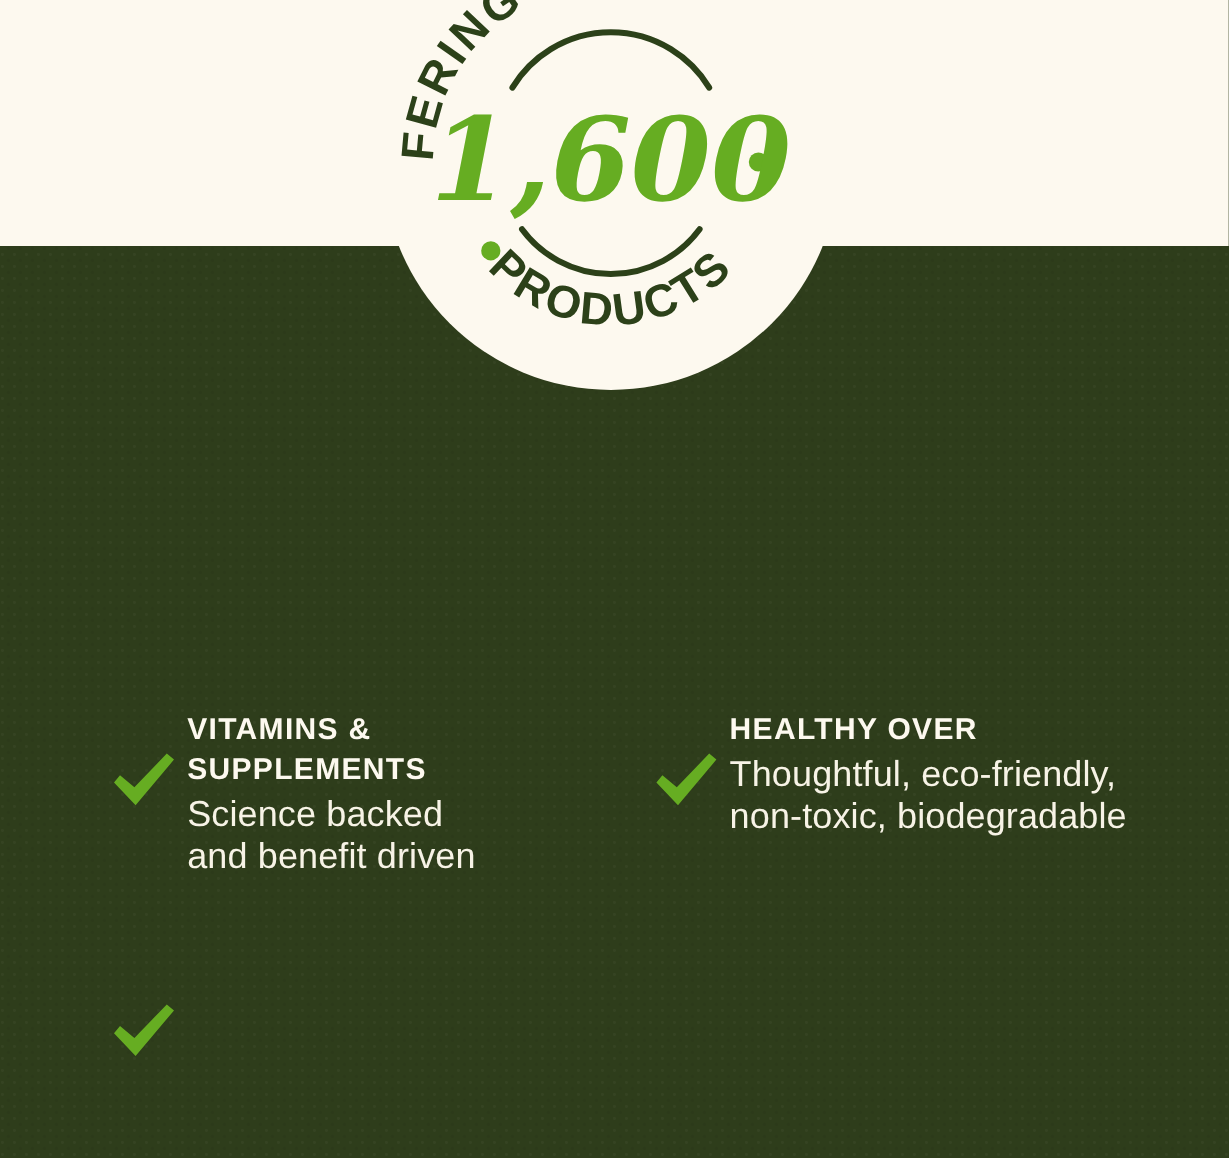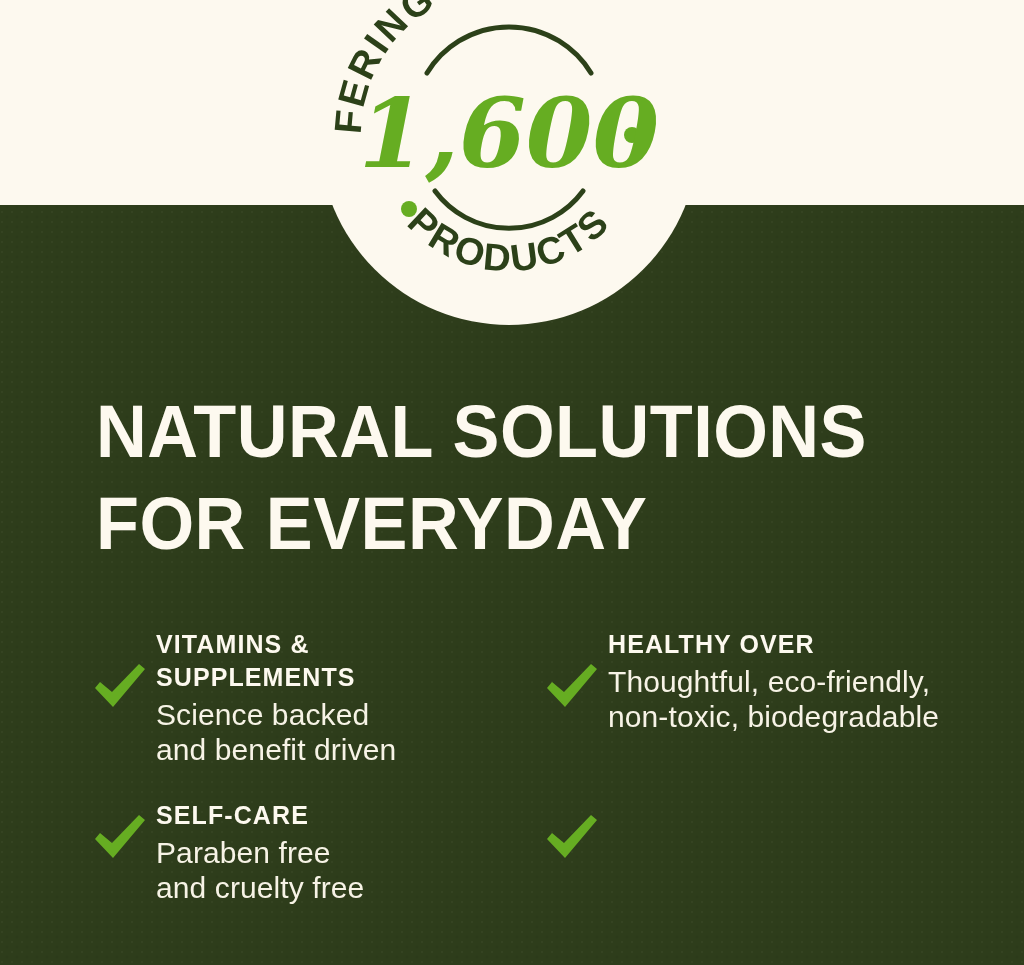--- a/index.html
+++ b/index.html
@@ -95,26 +95,26 @@
     letter-spacing: 0.5px;
     transform: scaleX(0.95);
     transform-origin: left center;
     white-space: nowrap;
   }
 
   
   #features {
     position: absolute;
     left: 90px;
-    top: 628px;
+    top: 592px;
     width: 900px;
     display: grid;
     grid-template-columns: 452px 448px;
     grid-template-rows: auto auto;
-    row-gap: 32px;
+    row-gap: 90px;
   }
 
   .feature {
     position: relative;
     display: flex;
     align-items: flex-start;
     padding-left: 0;
   }
 
   .check-wrap {
@@ -188,24 +188,20 @@
 
       <path d="M 116,246 A 92,92 0 0 0 264,246" fill="none" stroke="#2c4119" stroke-width="5" stroke-linecap="round"></path>
 
       <circle cx="90" cy="264" r="8" fill="#66ad22"></circle>
       <circle cx="313" cy="190" r="8" fill="#66ad22"></circle>
 
       <text class="badge-number" x="190" y="222" text-anchor="middle">1,600</text>
     </svg>
   </div>
 
-  <div id="headline">
-    <span class="hl-line">NATURAL SOLUTIONS</span>
-    <span class="hl-line">FOR EVERYDAY</span>
-  </div>
 
   <div id="features">
 
     <div class="feature row1">
       <div class="check-wrap">
         <span class="check-mark">
           <svg viewBox="0 0 56 48" xmlns="http://www.w3.org/2000/svg">
             <path d="M 3,26 L 8,20 L 20,30 L 47,2 L 53,7 L 21,45 Z" fill="#66ad22"></path>
           </svg>
         </span>
@@ -226,39 +222,25 @@
           </svg>
         </span>
       </div>
       <div class="feature-text">
         <p class="feature-title">HEALTHY OVER</p>
         <p class="feature-desc">Thoughtful, eco-friendly,
 non-toxic, biodegradable</p>
       </div>
     </div>
 
+
     <div class="feature row2">
       <div class="check-wrap">
         <span class="check-mark">
           <svg viewBox="0 0 56 48" xmlns="http://www.w3.org/2000/svg">
             <path d="M 3,26 L 8,20 L 20,30 L 47,2 L 53,7 L 21,45 Z" fill="#66ad22"></path>
           </svg>
         </span>
       </div>
-      <div class="feature-text">
-        <p class="feature-title">SELF-CARE</p>
-        <p class="feature-desc">Paraben free
-and cruelty free</p>
-      </div>
-    </div>
-
-    <div class="feature row2">
-      <div class="check-wrap">
-        <span class="check-mark">
-          <svg viewBox="0 0 56 48" xmlns="http://www.w3.org/2000/svg">
-            <path d="M 3,26 L 8,20 L 20,30 L 47,2 L 53,7 L 21,45 Z" fill="#66ad22"></path>
-          </svg>
-        </span>
-      </div>
     </div>
 
   </div>
 </div>
 
 </body></html>

